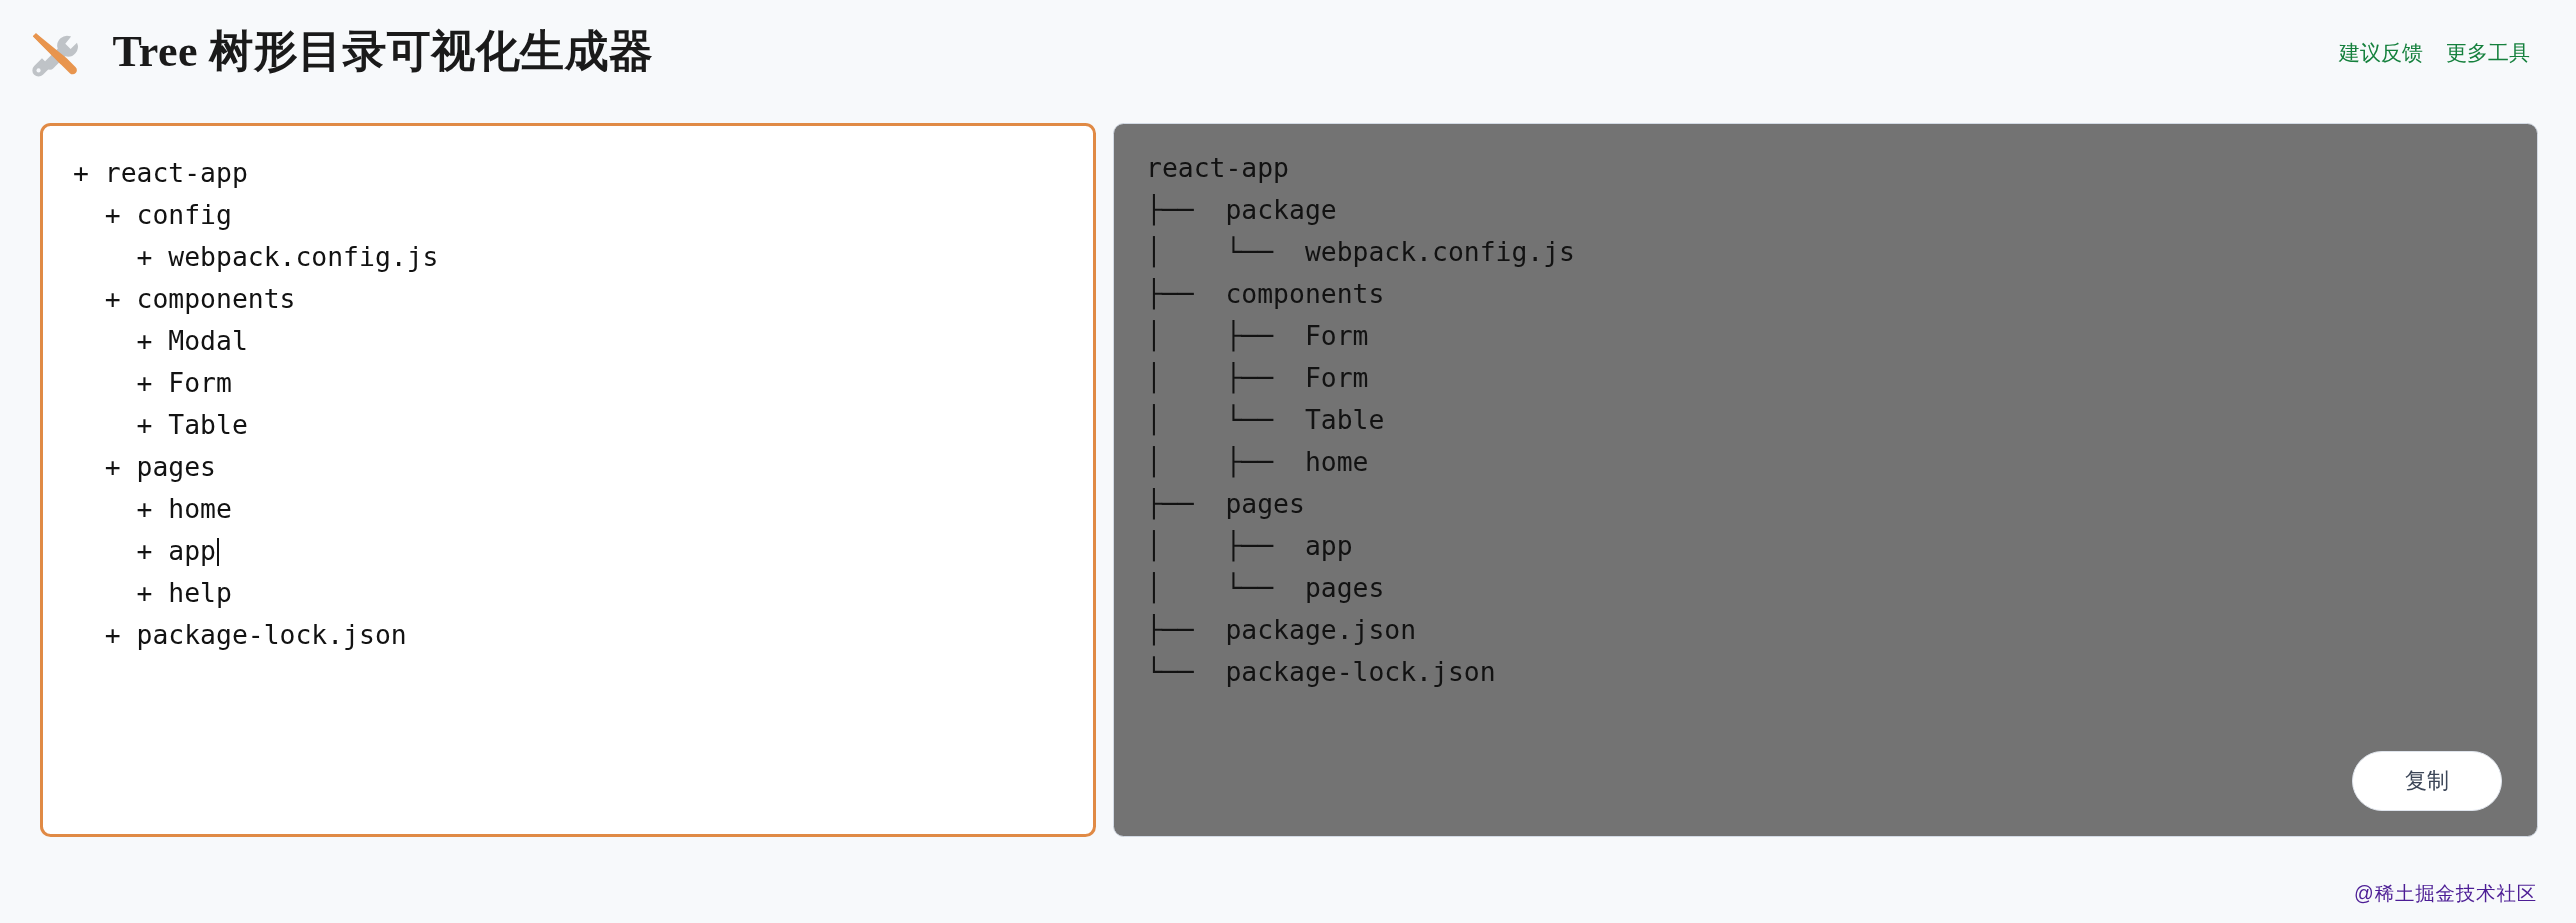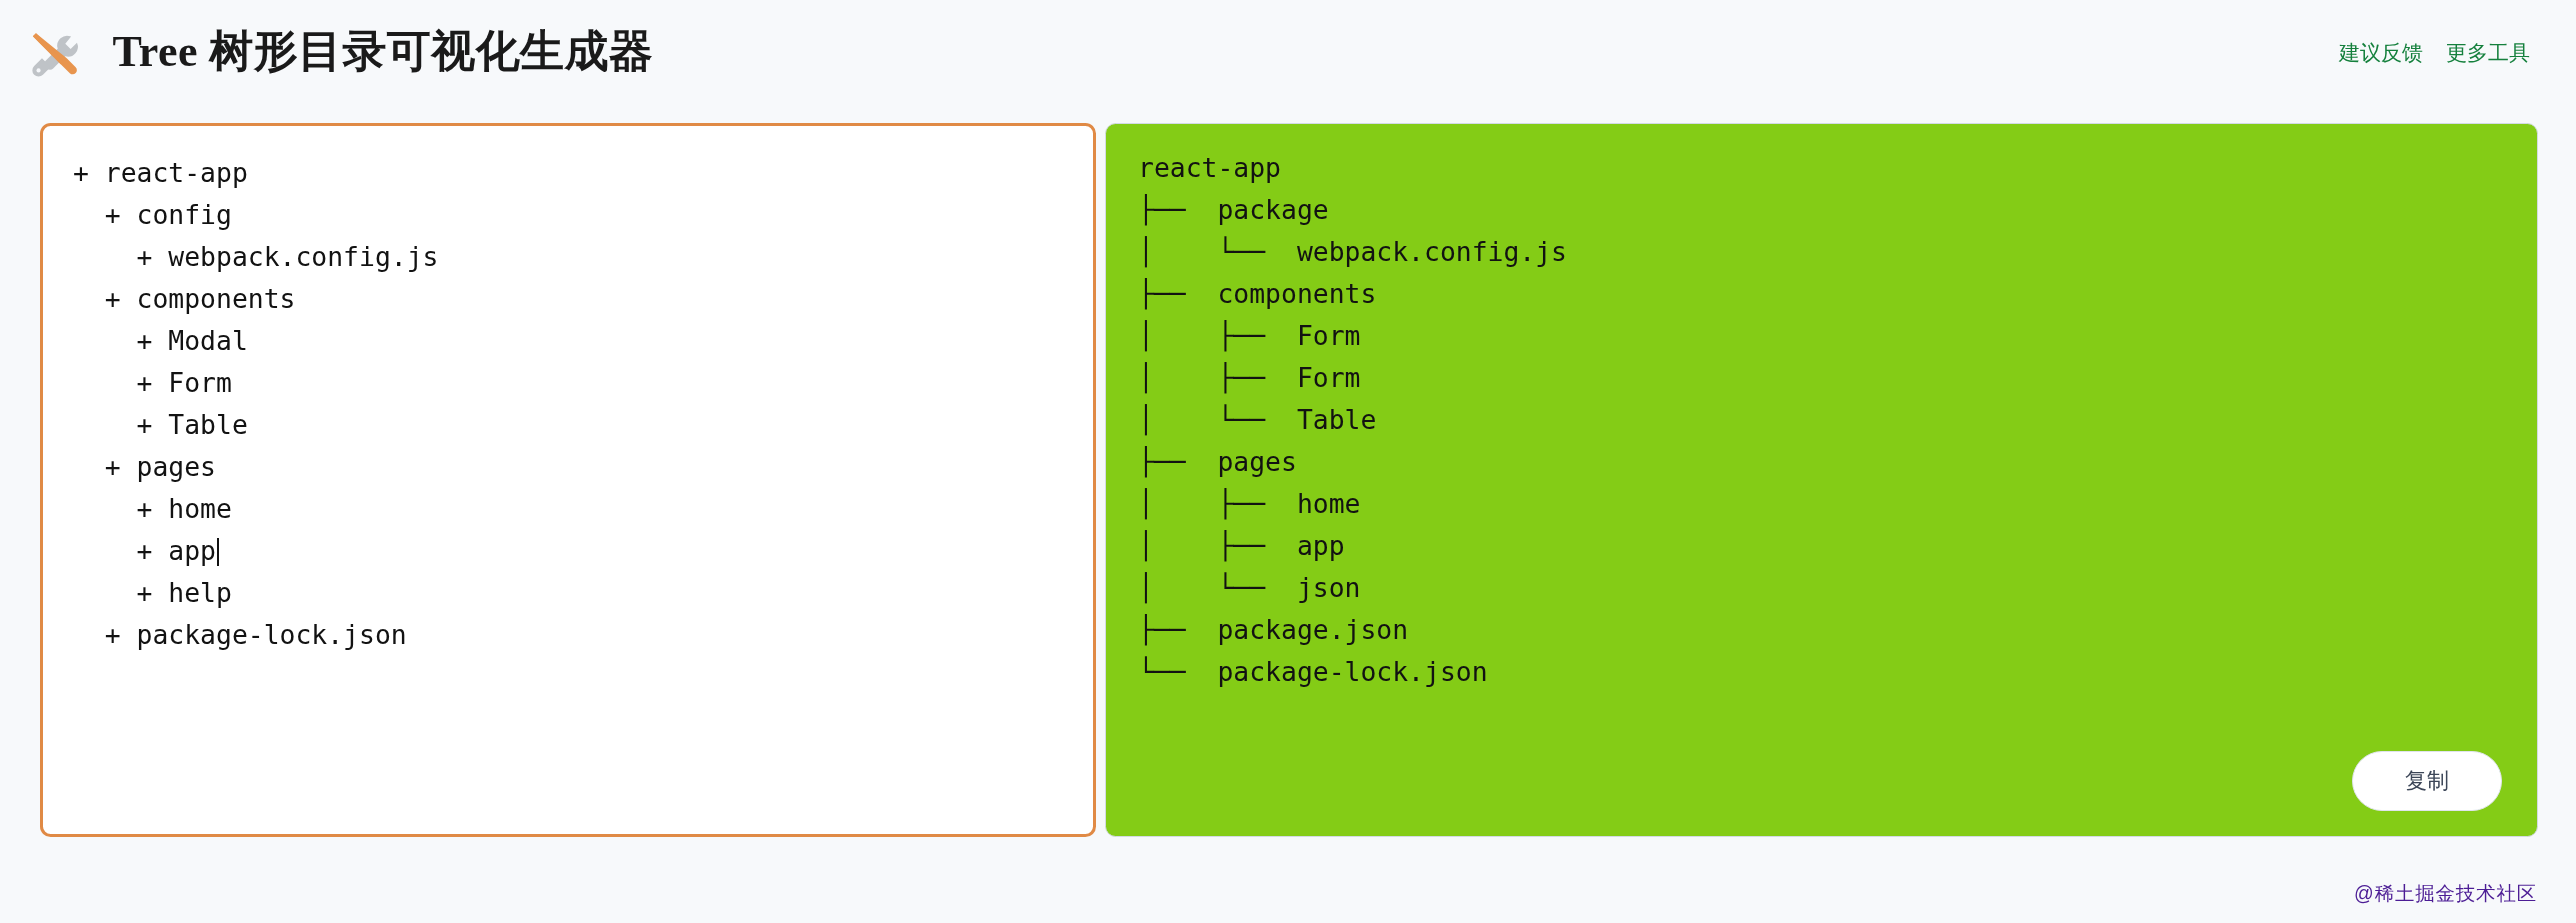--- a/index.html
+++ b/index.html
@@ -83,22 +83,22 @@
     padding: 26.4px 30px 21px 30px;
     overflow: hidden;
   }
 
   .output-panel {
     position: relative;
     flex: 1 1 auto;
     box-sizing: border-box;
     border: 1.8px solid #d3dae4;
     border-radius: 10.6px;
-    background: #84cc16;
-    margin-left: 9px;
+    background: #737373;
+    margin-left: 17px;
     padding: 23px 30px 21px 32px;
     overflow: hidden;
   }
 
   .code-area {
     font-family: "DejaVu Sans Mono", "Liberation Mono", monospace;
     font-size: 26.4px;
     line-height: 42px;
     color: #121212;
     white-space: pre;
@@ -176,21 +176,21 @@
 
 </div>
 
 <div class="workspace">
 
   <div class="input-panel">
     <div class="code-area" id="input-lines"><div>+ react-app</div><div>  + config</div><div>    + webpack.config.js</div><div>  + components</div><div>    + Modal</div><div>    + Form</div><div>    + Table</div><div>  + pages</div><div>    + home</div><div>    + app<span class="caret"></span></div><div>    + help</div><div>  + package-lock.json</div></div>
   </div>
 
   <div class="output-panel">
-    <div class="code-area" id="output-lines"><div>react-app</div><div>├──  package</div><div>│    └──  webpack.config.js</div><div>├──  components</div><div>│    ├──  Form</div><div>│    ├──  Form</div><div>│    └──  Table</div><div>├──  pages</div><div>│    ├──  home</div><div>│    ├──  app</div><div>│    └──  json</div><div>├──  package.json</div><div>└──  package-lock.json</div></div>
+    <div class="code-area" id="output-lines"><div>react-app</div><div>├──  package</div><div>│    └──  webpack.config.js</div><div>├──  components</div><div>│    ├──  Form</div><div>│    ├──  Form</div><div>│    └──  Table</div><div>│    ├──  home</div><div>├──  pages</div><div>│    ├──  app</div><div>│    └──  pages</div><div>├──  package.json</div><div>└──  package-lock.json</div></div>
     <div class="copy-button">
       <span>复制</span>
     </div>
   </div>
 
 </div>
 
 <div class="watermark">@稀土掘金技术社区</div>
 
 

